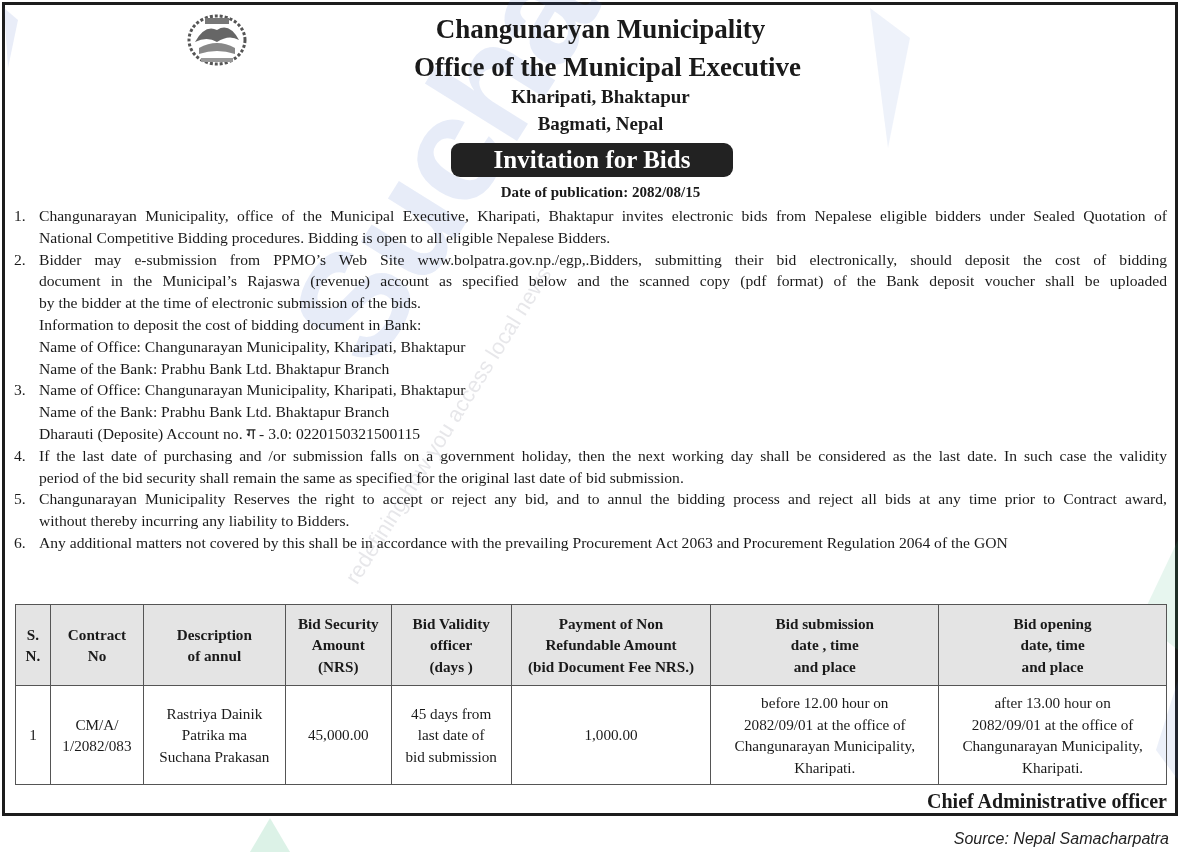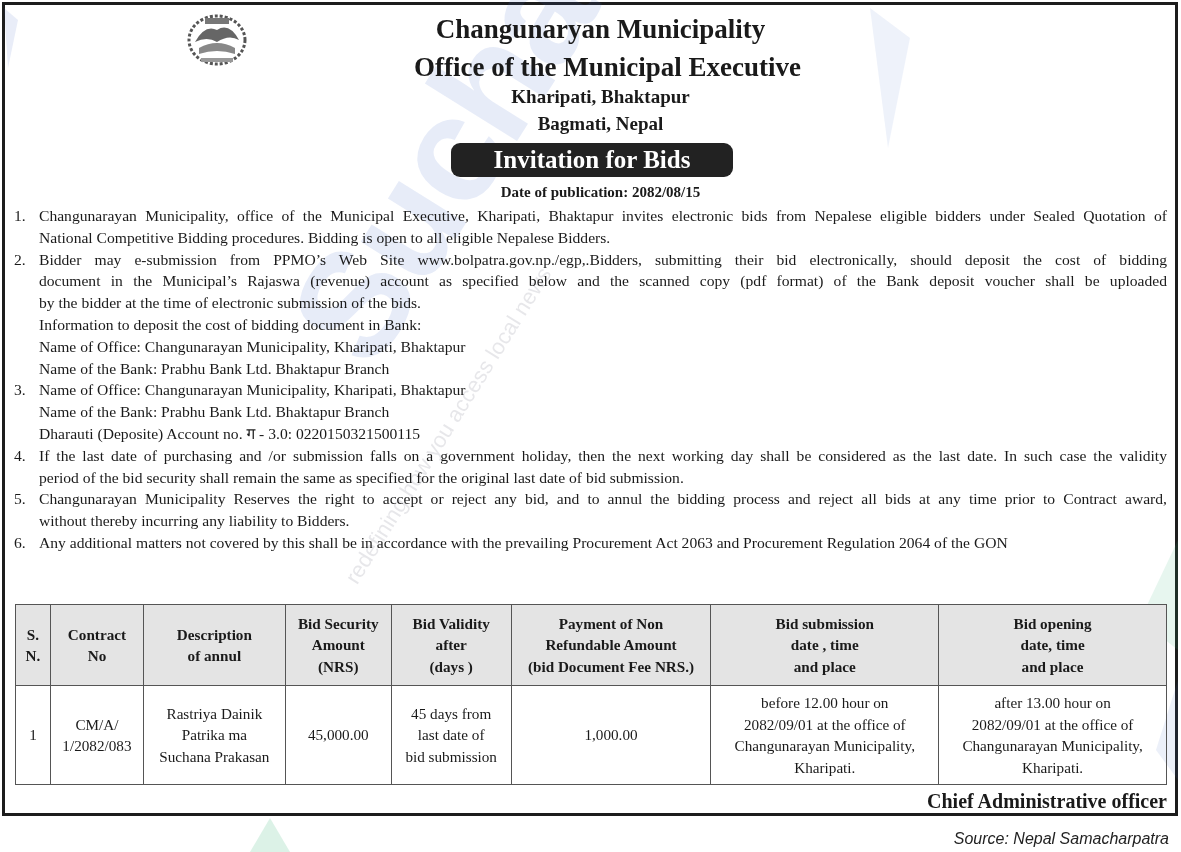--- a/index.html
+++ b/index.html
@@ -142,21 +142,21 @@
           <div>Description</div>
           <div>of annul</div>
         </th>
       <th>
           <div>Bid Security</div>
           <div>Amount</div>
           <div>(NRS)</div>
         </th>
       <th>
           <div>Bid Validity</div>
-          <div>after</div>
+          <div>officer</div>
           <div>(days )</div>
         </th>
       <th>
           <div>Payment of Non</div>
           <div>Refundable Amount</div>
           <div>(bid Document Fee NRS.)</div>
         </th>
       <th>
           <div>Bid submission</div>
           <div>date , time</div>

